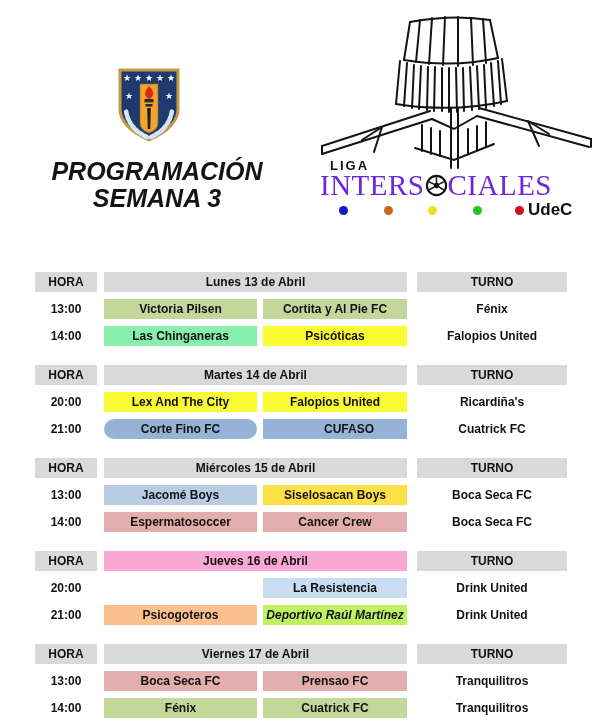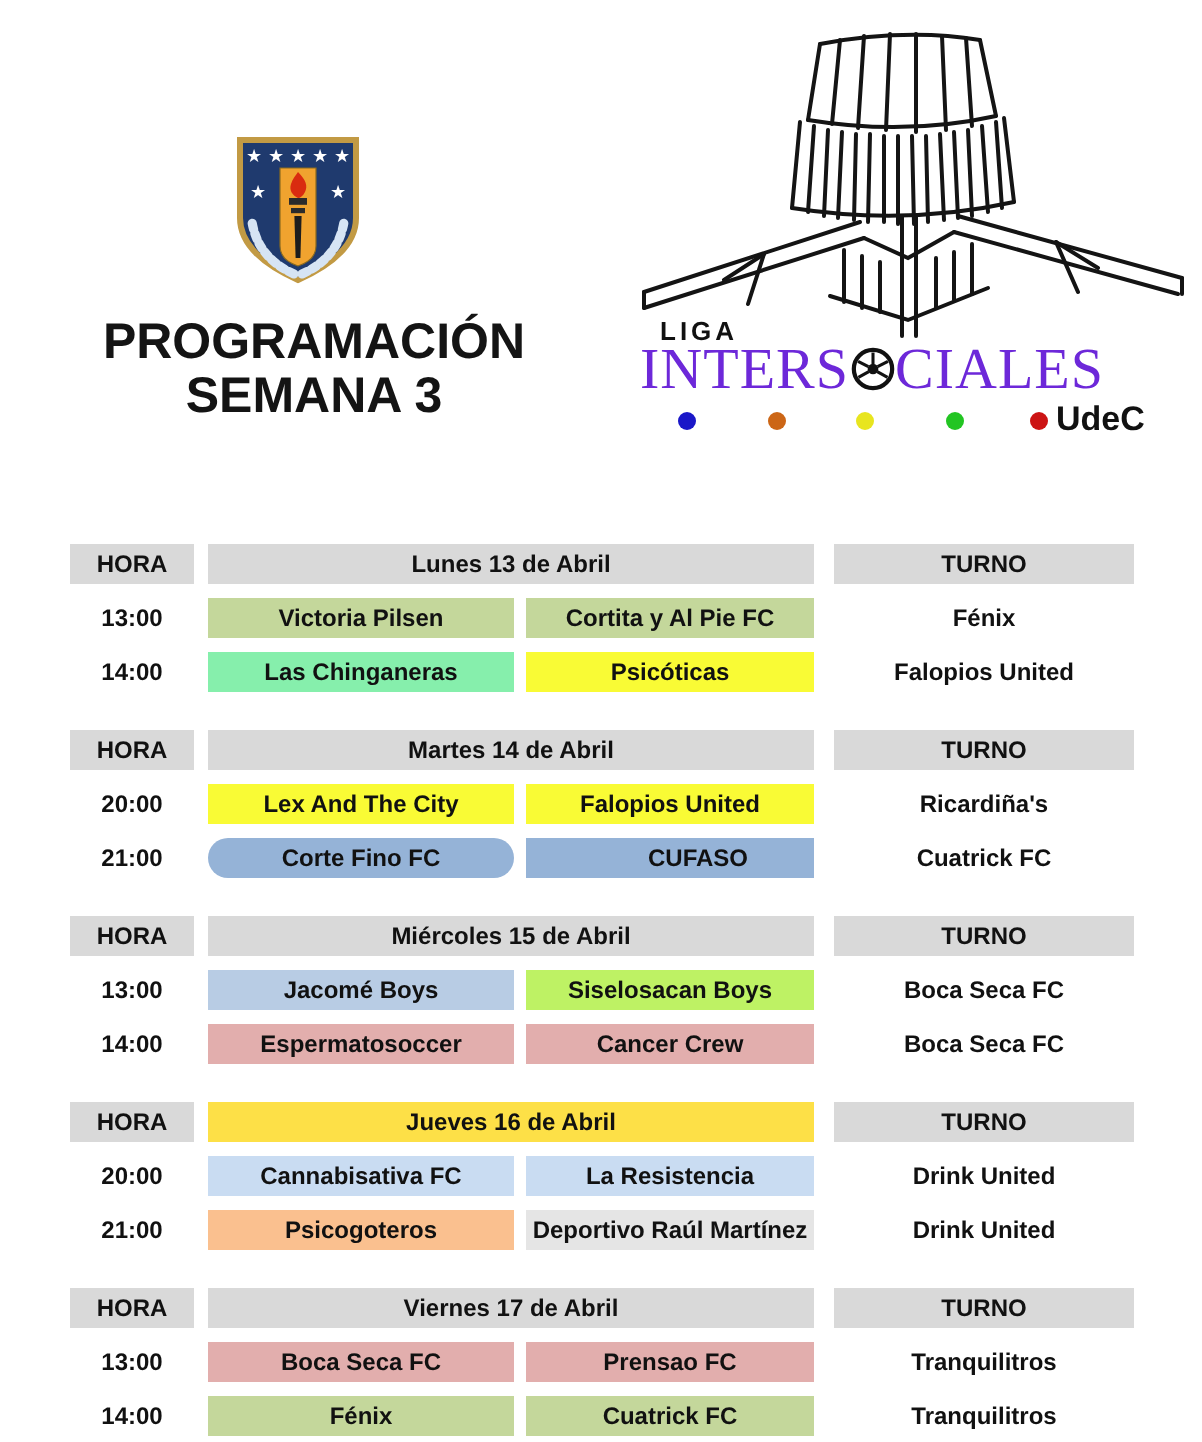--- a/index.html
+++ b/index.html
@@ -6,21 +6,21 @@
   .page {
     position:relative; width:601px; height:721px; background:#fff; overflow:hidden;
     font-family:"Liberation Sans", sans-serif; color:#1a1a1a;
   }
 
   
   .crest { position:absolute; left:117px; top:66px; width:64px; height:78px; }
   .title {
     position:absolute; left:36px; top:158px; width:242px;
     text-align:center; font-weight:bold; font-size:25px; line-height:27px;
-    letter-spacing:0px; color:#141414;
+    letter-spacing:0px; color:#141414;font-style:italic;
   }
 
   .logo { position:absolute; left:318px; top:8px; width:278px; height:222px; }
   .tower { position:absolute; left:0; top:0; width:278px; height:162px; }
   .liga {
     position:absolute; left:12px; top:150px; font-size:13px; font-weight:bold;
     letter-spacing:2px; color:#111;
   }
   .name {
     position:absolute; left:2px; top:162px; white-space:nowrap;
@@ -193,39 +193,38 @@
       <div class="cell r3 c2" style="background-color: rgb(149, 179, 215); padding-left: 28px;">CUFASO</div>
       <div class="cell r3 ct">Cuatrick FC</div>
     </div>
 
     <div class="day">
       <div class="cell r1 ch" style="background-color: rgb(217, 217, 217);">HORA</div>
       <div class="cell r1 cd" style="background-color: rgb(217, 217, 217);">Miércoles 15 de Abril</div>
       <div class="cell r1 ct" style="background-color: rgb(217, 217, 217);">TURNO</div>
       <div class="cell r2 ch">13:00</div>
       <div class="cell r2 c1" style="background-color: rgb(184, 204, 228);">Jacomé Boys</div>
-      <div class="cell r2 c2" style="background-color: #bef264;">Siselosacan Boys</div>
+      <div class="cell r2 c2" style="background-color: #fde047;">Siselosacan Boys</div>
       <div class="cell r2 ct">Boca Seca FC</div>
       <div class="cell r3 ch">14:00</div>
       <div class="cell r3 c1" style="background-color: rgb(226, 174, 173);">Espermatosoccer</div>
       <div class="cell r3 c2" style="background-color: rgb(226, 174, 173);">Cancer Crew</div>
       <div class="cell r3 ct">Boca Seca FC</div>
     </div>
 
     <div class="day">
       <div class="cell r1 ch" style="background-color: rgb(217, 217, 217);">HORA</div>
-      <div class="cell r1 cd" style="background-color: #fde047; text-align: right;">Jueves 16 de Abril</div>
+      <div class="cell r1 cd" style="background-color: #f9a8d4; text-align: right;">Jueves 16 de Abril</div>
       <div class="cell r1 ct" style="background-color: rgb(217, 217, 217);">TURNO</div>
       <div class="cell r2 ch">20:00</div>
-      <div class="cell r2 c1" style="background-color: rgb(201, 220, 242);">Cannabisativa FC</div>
       <div class="cell r2 c2" style="background-color: rgb(201, 220, 242);">La Resistencia</div>
       <div class="cell r2 ct">Drink United</div>
       <div class="cell r3 ch">21:00</div>
       <div class="cell r3 c1" style="background-color: rgb(250, 192, 143);">Psicogoteros</div>
-      <div class="cell r3 c2" style="background-color: #e5e5e5;">Deportivo Raúl Martínez</div>
+      <div class="cell r3 c2" style="background-color: #bef264; font-style: italic;">Deportivo Raúl Martínez</div>
       <div class="cell r3 ct">Drink United</div>
     </div>
 
     <div class="day">
       <div class="cell r1 ch" style="background-color: rgb(217, 217, 217);">HORA</div>
       <div class="cell r1 cd" style="background-color: rgb(217, 217, 217);">Viernes 17 de Abril</div>
       <div class="cell r1 ct" style="background-color: rgb(217, 217, 217);">TURNO</div>
       <div class="cell r2 ch">13:00</div>
       <div class="cell r2 c1" style="background-color: rgb(226, 174, 173);">Boca Seca FC</div>
       <div class="cell r2 c2" style="background-color: rgb(226, 174, 173);">Prensao FC</div>

